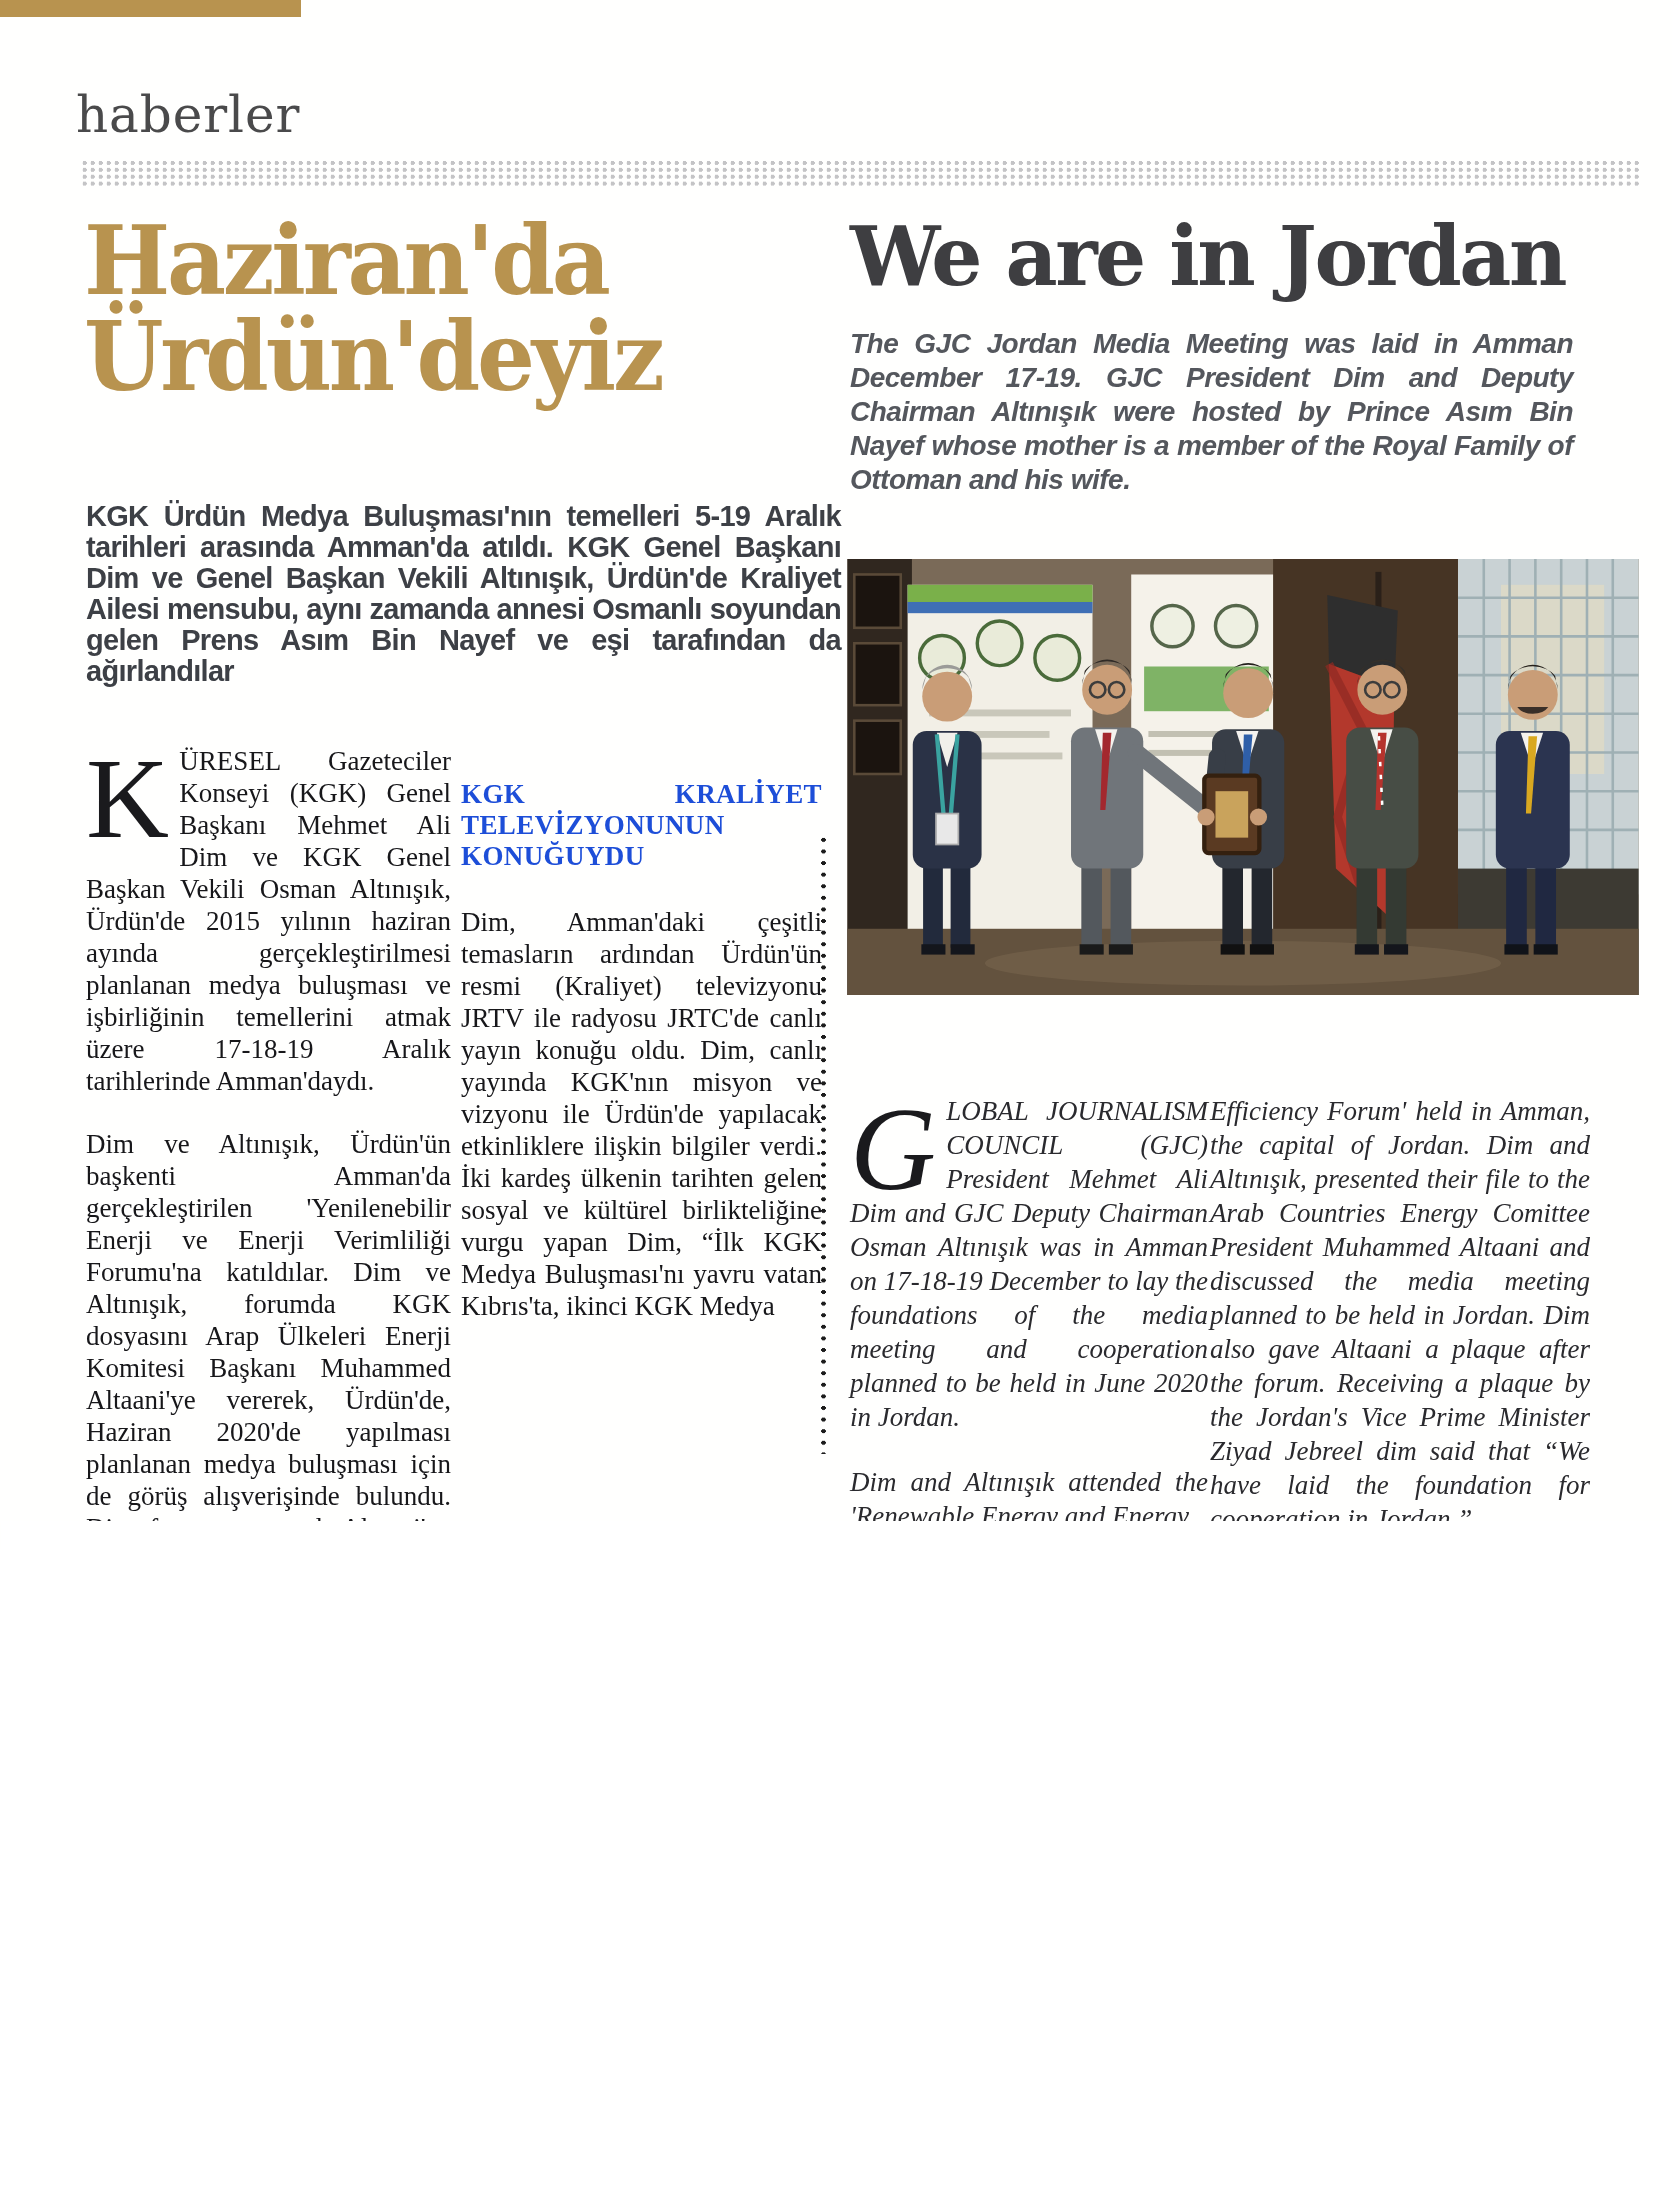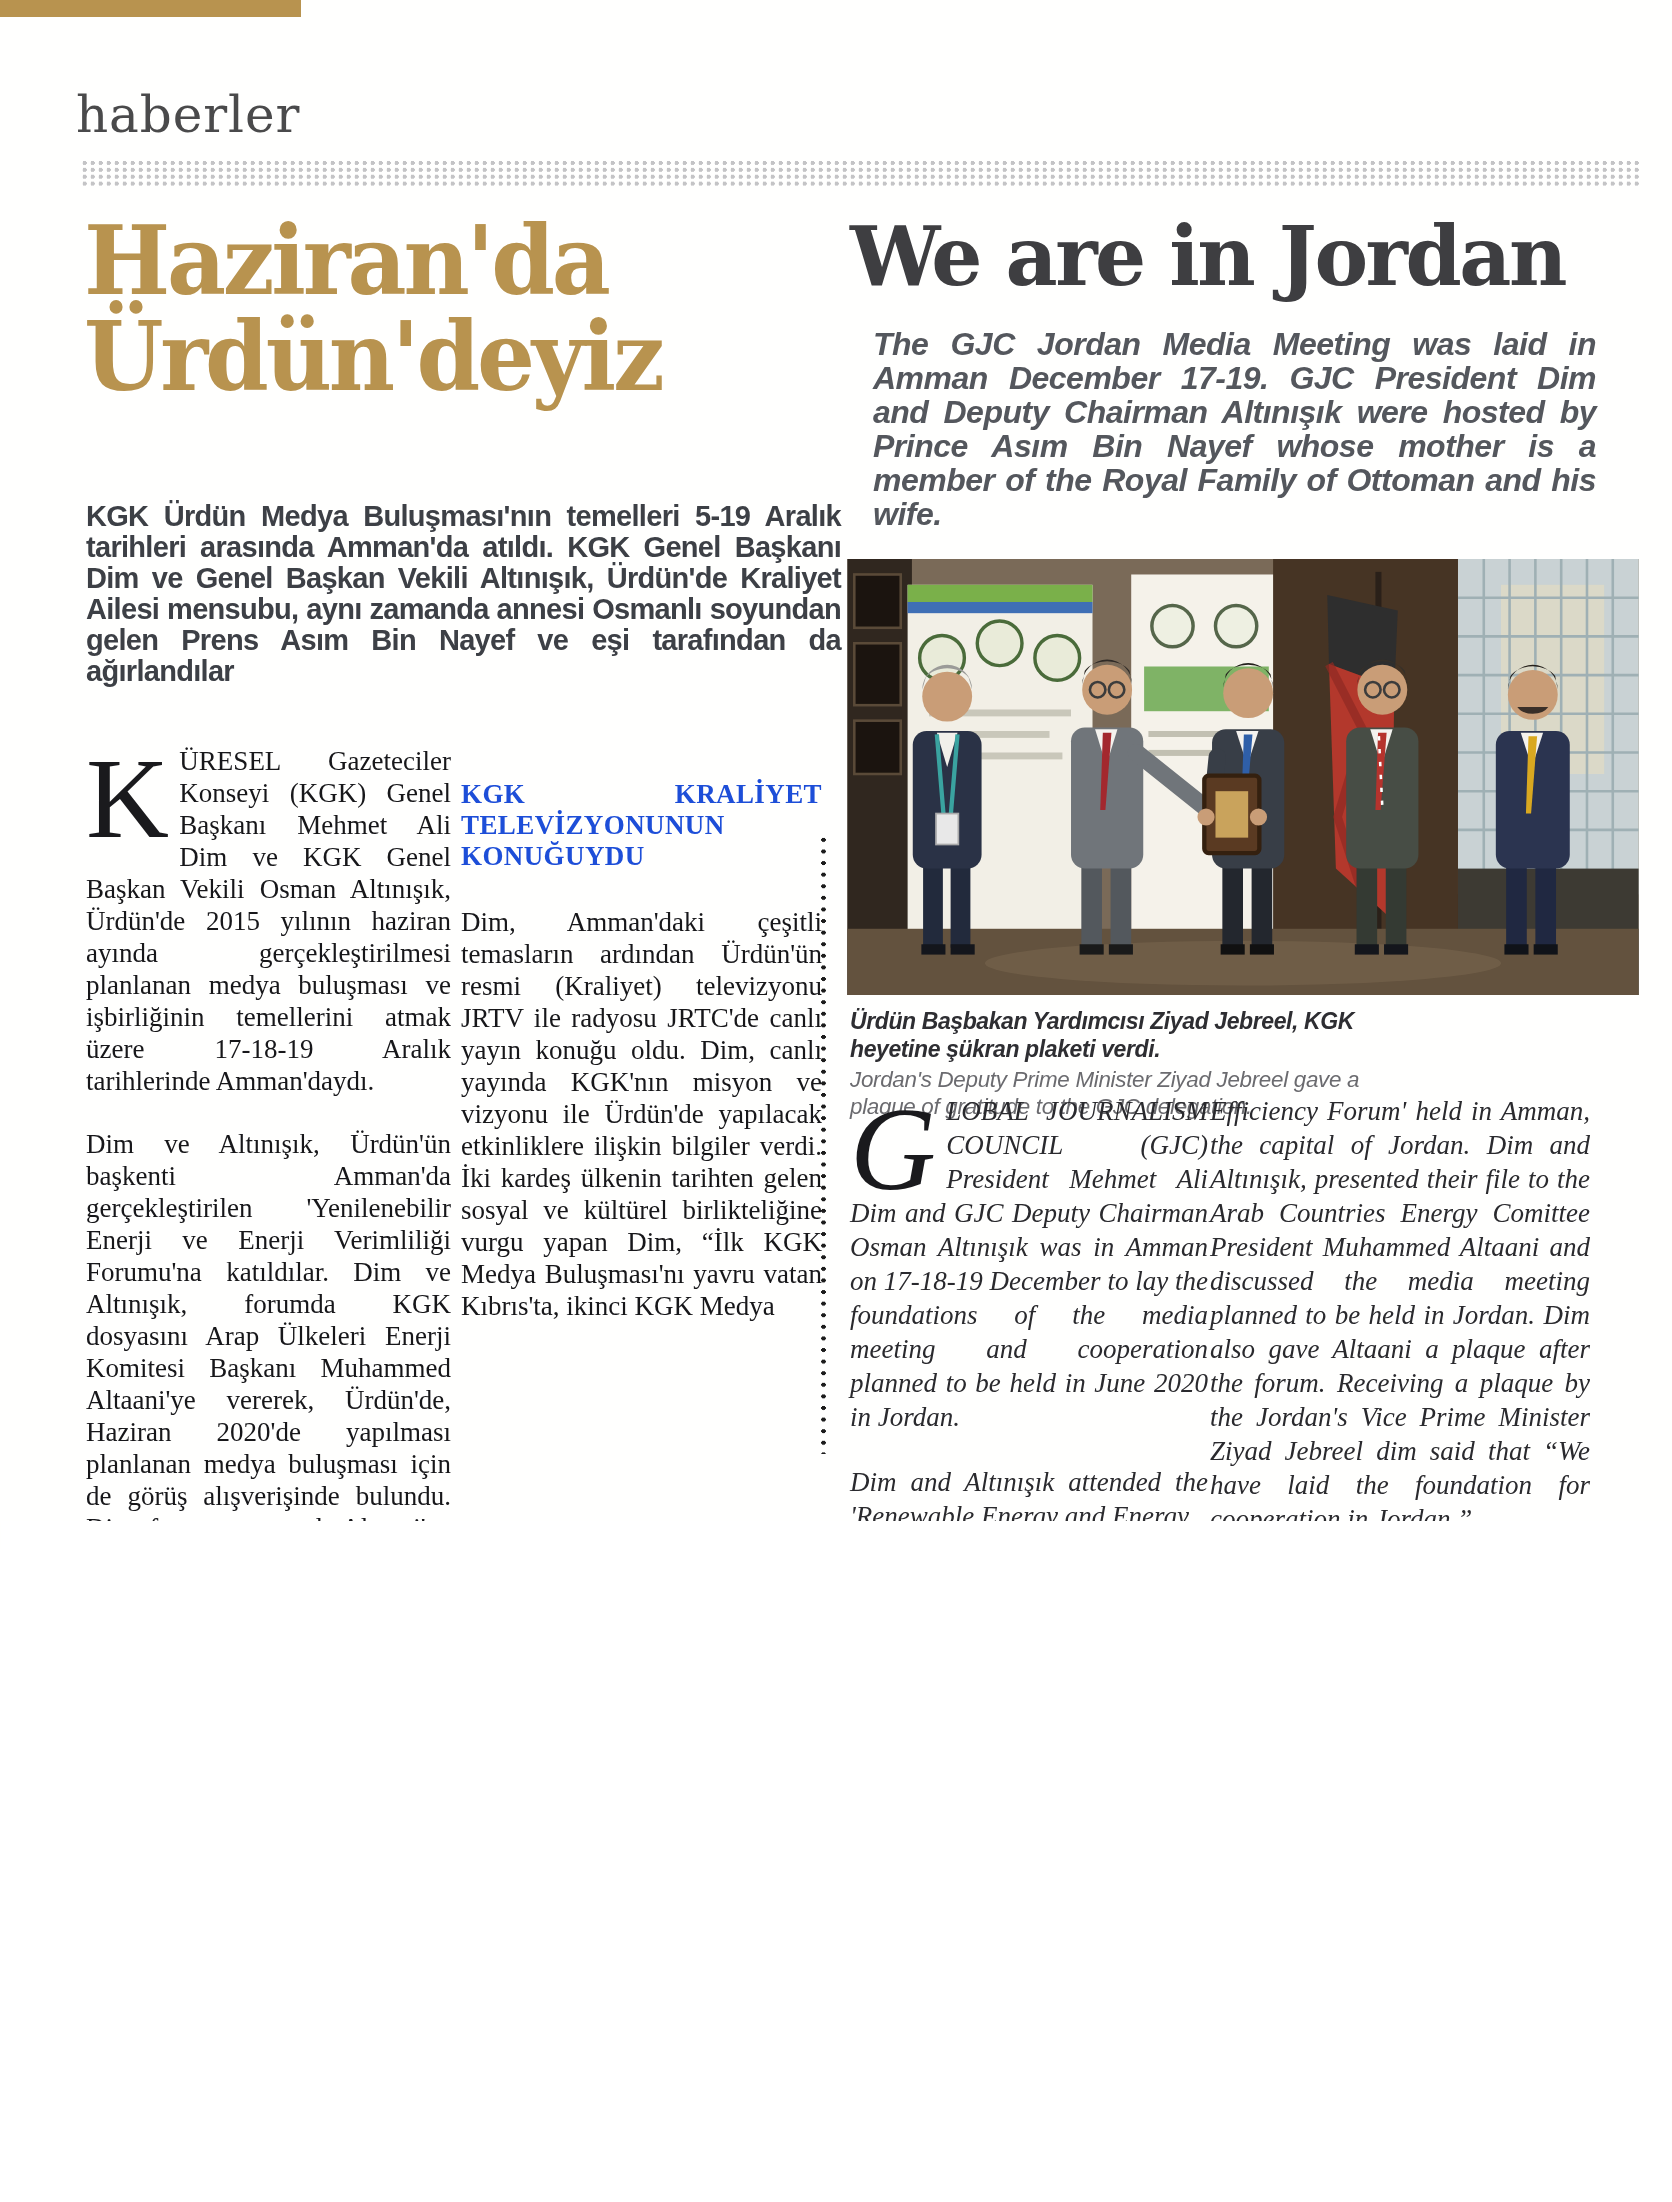--- a/index.html
+++ b/index.html
@@ -18,22 +18,22 @@
             font-size:96px;line-height:1.0;color:#b8934f;letter-spacing:-3.4px;
             transform:scaleX(0.95);transform-origin:left top;}
   .en-title{left:850px;top:215px;width:843px;font-family:"DejaVu Serif",serif;font-weight:bold;
             font-size:83px;line-height:1.0;color:#3e3e41;letter-spacing:-2.6px;
             transform:scaleX(0.97);transform-origin:left top;}
 
   .tr-intro{left:86px;top:501px;width:755px;font-family:"Liberation Sans",sans-serif;
             font-weight:700;font-size:29px;line-height:31px;color:#3d4046;
             text-align:justify;letter-spacing:-0.7px;}
   .en-intro{left:850px;top:327px;width:723px;font-family:"Liberation Sans",sans-serif;
-            font-style:italic;font-weight:700;font-size:32px;line-height:34px;color:#54575d;
-            text-align:justify;letter-spacing:-0.5px;margin-left:23px;}
+            font-style:italic;font-weight:700;font-size:28px;line-height:34px;color:#54575d;
+            text-align:justify;letter-spacing:-0.5px;}
 
   .event-photo{left:847px;top:559px;width:792px;height:436px;overflow:hidden;}
   .caption{left:850px;top:1007px;width:568px;font-family:"Liberation Sans",sans-serif;}
   .caption .tr{font-size:23px;line-height:28px;font-style:italic;font-weight:700;color:#2e2e32;
                letter-spacing:-0.4px;}
   .caption .en{font-size:22.4px;line-height:27px;font-style:italic;font-weight:400;color:#6b6b6f;
                margin-top:3.4px;letter-spacing:-0.3px;}
 
   .col{text-align:justify;color:#17171a;}
   .col p{margin:0 0 31px 0;}
@@ -188,24 +188,20 @@
         <polygon points="792,206 802,206 795,296 789,296" fill="#d9a820"></polygon>
         <circle cx="797" cy="158" r="29" fill="#c99d77"></circle>
         <path d="M768,152 a29,29 0 0 1 58,0 l-3,-16 a29,20 0 0 0 -52,0 z" fill="#241f1a"></path>
         <path d="M779,172 a20,14 0 0 0 36,0 z" fill="#3a2f28"></path>
         <rect x="764" y="448" width="28" height="12" fill="#101319"></rect>
         <rect x="798" y="448" width="28" height="12" fill="#101319"></rect>
       </g>
     </svg>
   </figure>
 
-  <figcaption class="abs caption">
-    <div class="tr">Ürdün Başbakan Yardımcısı Ziyad Jebreel, KGK heyetine şükran plaketi verdi.</div>
-    <div class="en">Jordan's Deputy Prime Minister Ziyad Jebreel gave a plaque of gratitude to the GJC delegation.</div>
-  </figcaption>
 
   <section class="abs col col-tr col1">
     <p><span class="dropcap">K</span><span>ÜRESEL Gazeteciler Konseyi (KGK) Genel Başkanı Mehmet Ali Dim ve KGK Genel Başkan Vekili Osman Altınışık, Ürdün'de 2015 yılının haziran ayında gerçekleştirilmesi planlanan medya buluşması ve işbirliğinin temellerini atmak üzere 17-18-19 Aralık tarihlerinde Amman'daydı.</span></p>
     <p>Dim ve Altınışık, Ürdün'ün başkenti Amman'da gerçekleştirilen 'Yenilenebilir Enerji ve Enerji Verimliliği Forumu'na katıldılar. Dim ve Altınışık, forumda KGK dosyasını Arap Ülkeleri Enerji Komitesi Başkanı Muhammed Altaani'ye vererek, Ürdün'de, Haziran 2020'de yapılması planlanan medya buluşması için de görüş alışverişinde bulundu. Dim, forum sonrası da Altaani'ye bir de</p>
   </section>
 
   <section class="abs col col-tr col2">
     <h3 class="subhead">KGK KRALİYET TELEVİZYONUNUN KONUĞUYDU</h3>
     <p>Dim, Amman'daki çeşitli temasların ardından Ürdün'ün resmi (Kraliyet) televizyonu JRTV ile radyosu JRTC'de canlı yayın konuğu oldu. Dim, canlı yayında KGK'nın misyon ve vizyonu ile Ürdün'de yapılacak etkinliklere ilişkin bilgiler verdi. İki kardeş ülkenin tarihten gelen sosyal ve kültürel birlikteliğine vurgu yapan Dim, “İlk KGK Medya Buluşması'nı yavru vatan Kıbrıs'ta, ikinci KGK Medya</p>
   </section>

